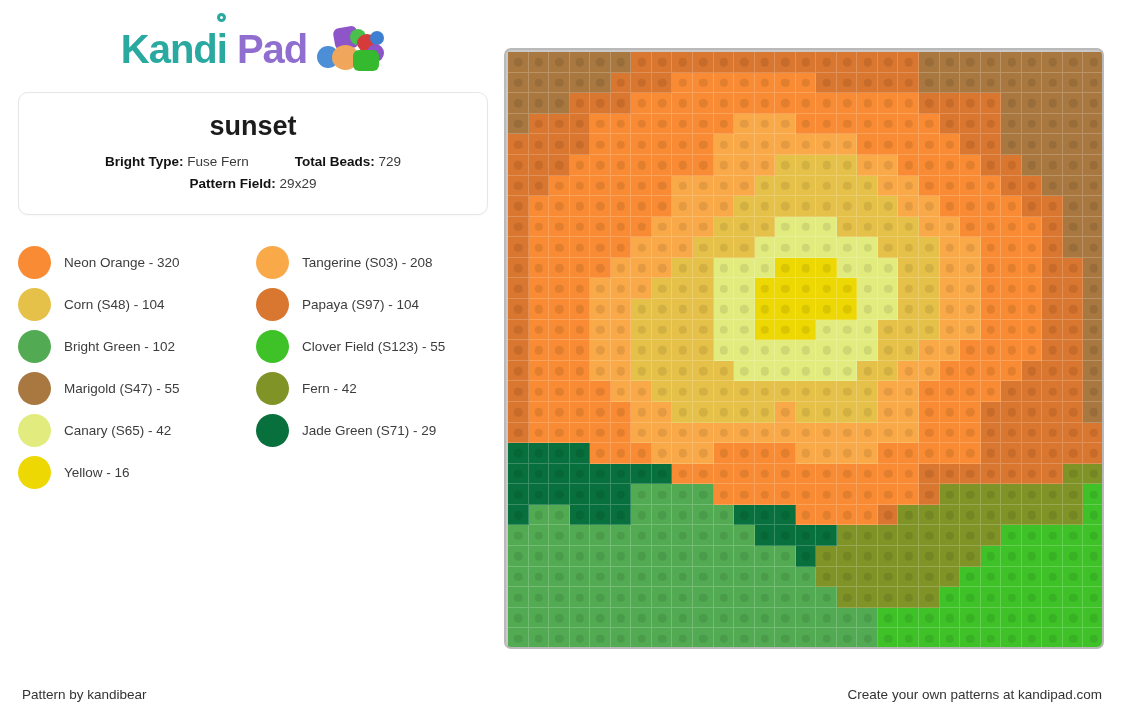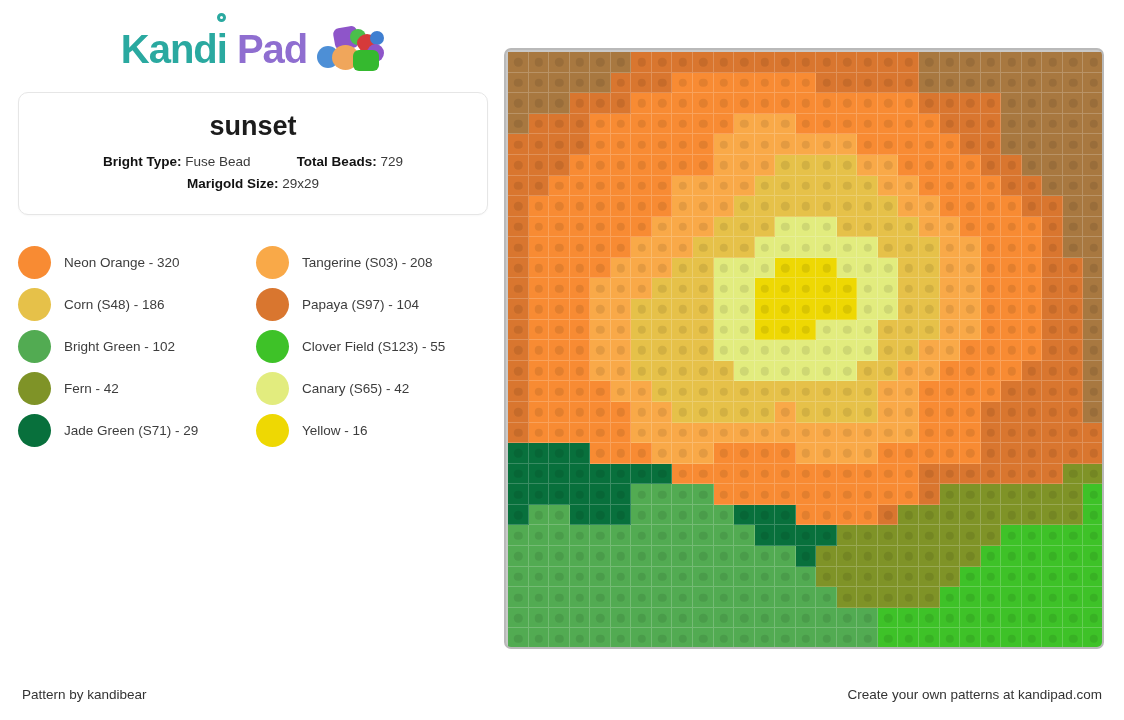--- a/index.html
+++ b/index.html
@@ -138,59 +138,63 @@
         <span class="bead round" style="left:50px; top:18px; width:17px;height:18px; background:#8e55c9;"></span>
         <span class="bead" style="left:36px; top:24px; width:26px;height:21px; background:#35b92f;"></span>
       </div>
     </div>
 
     <div class="info-card">
       <div class="pattern-title">sunset</div>
       <div class="meta-row">
         <div class="meta">
           <b>Bright Type:</b>
-          <span>Fuse Bead</span>
+          <span>Fuse Fern</span>
         </div>
         <div class="meta">
           <b>Total Beads:</b>
           <span>729</span>
         </div>
       </div>
       <div class="meta-row single">
         <div class="meta">
-          <b>Marigold Size:</b>
+          <b>Pattern Field:</b>
           <span>29x29</span>
         </div>
       </div>
     </div>
 
     <div class="legend" id="legend">
         <div class="legend-item">
           <span class="swatch" style="background: rgb(248, 139, 51);"></span>
           <span class="legend-label">Neon Orange - 320</span>
         </div>
         <div class="legend-item">
           <span class="swatch" style="background: rgb(249, 169, 72);"></span>
           <span class="legend-label">Tangerine (S03) - 208</span>
         </div>
         <div class="legend-item">
           <span class="swatch" style="background: rgb(230, 193, 73);"></span>
-          <span class="legend-label">Corn (S48) - 186</span>
+          <span class="legend-label">Corn (S48) - 104</span>
         </div>
         <div class="legend-item">
           <span class="swatch" style="background: rgb(217, 118, 47);"></span>
           <span class="legend-label">Papaya (S97) - 104</span>
         </div>
         <div class="legend-item">
           <span class="swatch" style="background: rgb(82, 171, 82);"></span>
           <span class="legend-label">Bright Green - 102</span>
         </div>
         <div class="legend-item">
           <span class="swatch" style="background: rgb(62, 194, 40);"></span>
           <span class="legend-label">Clover Field (S123) - 55</span>
+        </div>
+        <div class="legend-item">
+          <span class="swatch" style="background: rgb(168, 120, 64);"></span>
+          <span class="legend-label">Marigold (S47) - 55</span>
         </div>
         <div class="legend-item">
           <span class="swatch" style="background: rgb(127, 147, 39);"></span>
           <span class="legend-label">Fern - 42</span>
         </div>
         <div class="legend-item">
           <span class="swatch" style="background: rgb(226, 236, 126);"></span>
           <span class="legend-label">Canary (S65) - 42</span>
         </div>
         <div class="legend-item">

